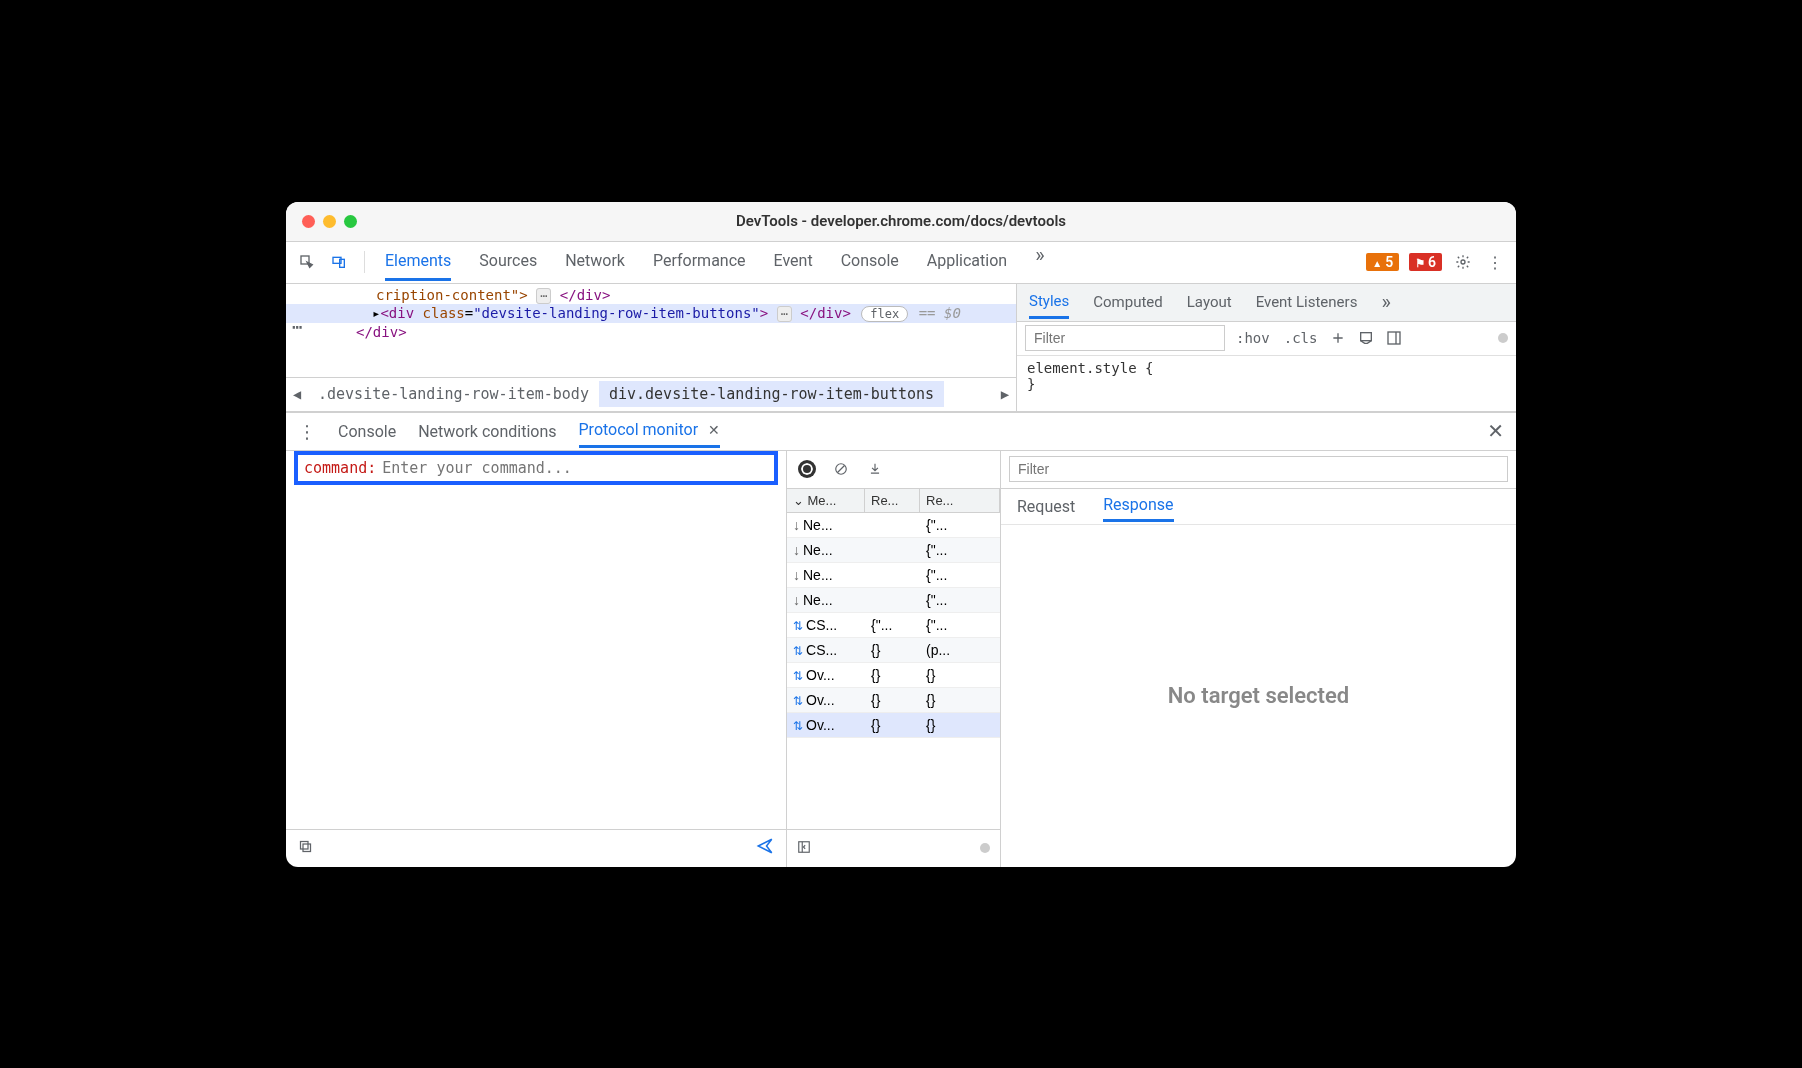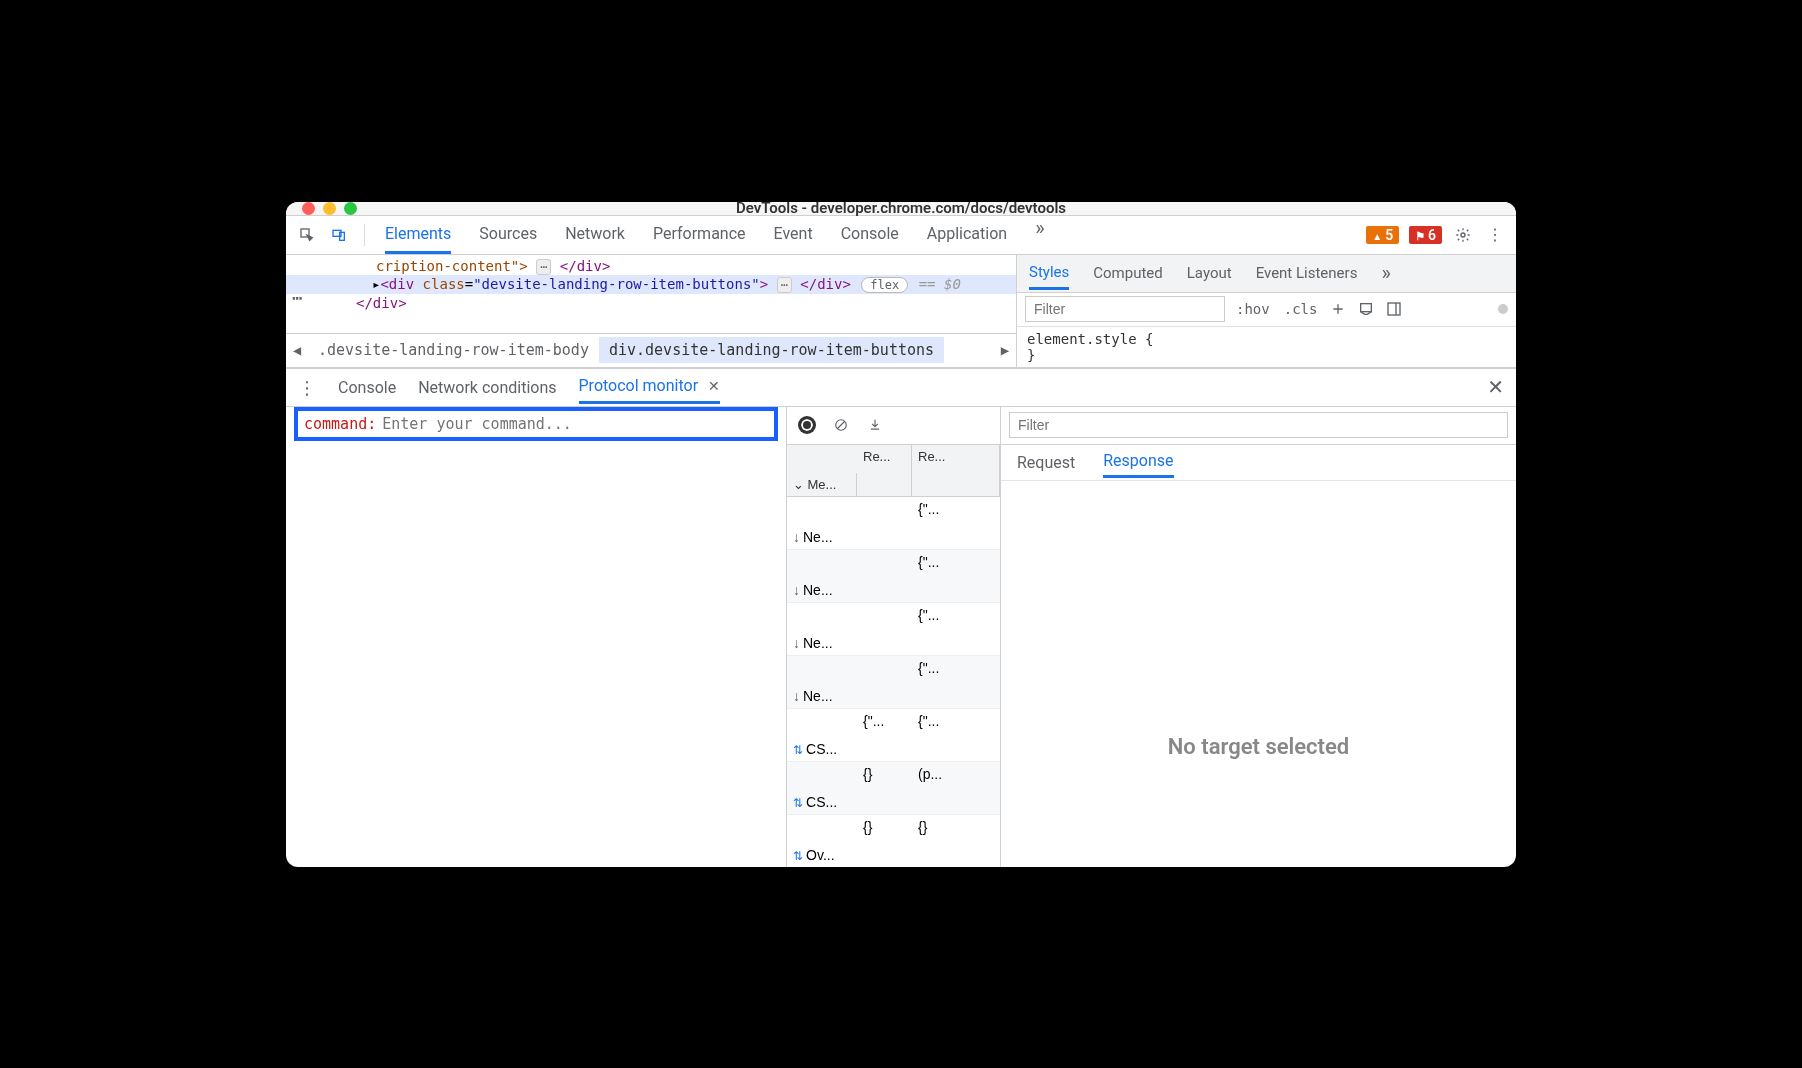--- a/index.html
+++ b/index.html
@@ -197,21 +197,21 @@
   }
   .proto-toolbar {
     height:38px; display:flex; align-items:center; gap:14px; padding:0 10px;
     border-bottom:1px solid #d0d0d0;
   }
   .proto-tool { width:20px; height:20px; color:#5f6368; cursor:pointer; display:flex; align-items:center; justify-content:center;}
   .record-dot { width:16px; height:16px; border-radius:50%; background:#333; border:2px solid #333; box-shadow:0 0 0 2px #fff inset, 0 0 0 1px #333;}
   .proto-table { flex:1; overflow:hidden; font-family:-apple-system,sans-serif;}
   .proto-head { display:flex; background:#f1f3f4; border-bottom:1px solid #d0d0d0; font-size:13px; color:#333;}
   .proto-head > div { padding:4px 6px; border-right:1px solid #d0d0d0; overflow:hidden; white-space:nowrap;}
-  .pc1{width:70px;margin-top:28px;} .pc2{width:55px;} .pc3{flex:1;}
+  .pc1{width:78px;} .pc2{width:55px;} .pc3{flex:1;}
   .proto-row { display:flex; border-bottom:1px solid #eee;}
   .proto-row:nth-child(even){background:#f6f8fa;}
   .proto-row.sel{background:#dfe7fd;}
   .proto-row > div { padding:4px 6px; overflow:hidden; white-space:nowrap; }
   .dir-down::before{content:"↓"; color:#666; margin-right:3px;}
   .dir-up::before{content:"⇅"; color:#1a73e8; margin-right:3px; font-size:12px;}
   .proto-footer{height:38px;border-top:1px solid #d0d0d0;display:flex;align-items:center;padding:0 10px;}
   .collapse-panel-icon{color:#5f6368;cursor:pointer;}
   .scroll-dot{width:10px;height:10px;border-radius:50%;background:#ccc;margin-left:auto;}
   

